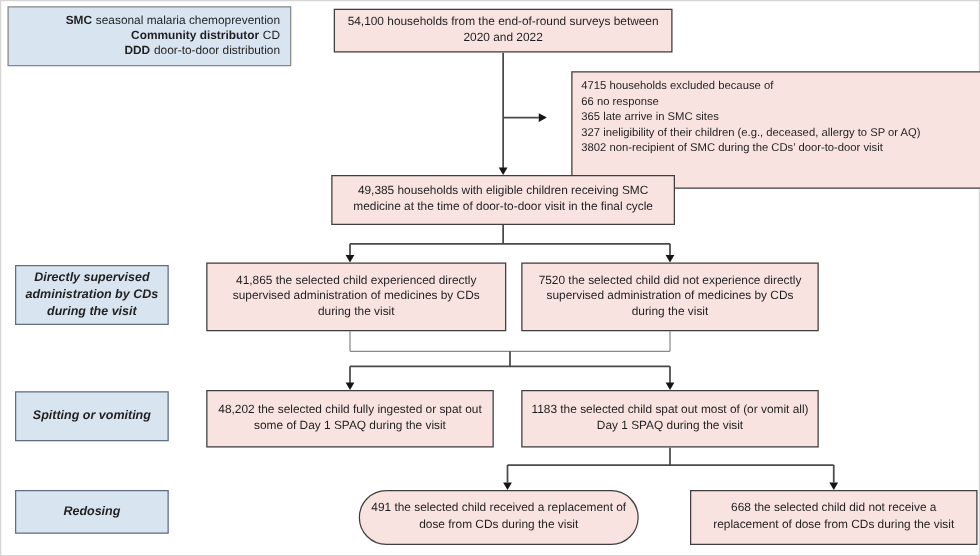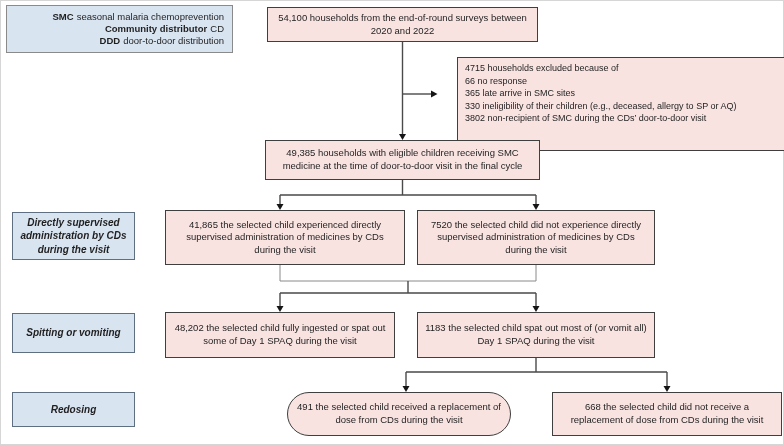--- a/index.html
+++ b/index.html
@@ -69,21 +69,21 @@
   </div>
 
   <div class="box" style="left:267px;top:7px;width:271px;height:35px;">
     <span class="txt">54,100 households from the end-of-round surveys between 2020 and 2022</span>
   </div>
 
   <div class="box excl" style="left:457px;top:57px;width:338px;height:94px;">
     <div>4715 households excluded because of</div>
     <div>66 no response</div>
     <div>365 late arrive in SMC sites</div>
-    <div>330 ineligibility of their children (e.g., deceased, allergy to SP or AQ)</div>
+    <div>327 ineligibility of their children (e.g., deceased, allergy to SP or AQ)</div>
     <div>3802 non-recipient of SMC during the CDs’ door-to-door visit</div>
   </div>
 
   <div class="box" style="left:265px;top:140px;width:275px;height:40px;">
     <span class="txt">49,385 households with eligible children receiving SMC medicine at the time of door-to-door visit in the final cycle</span>
   </div>
 
   <div class="box blue" style="left:12px;top:212px;width:123px;height:48px;">
     <span class="txt">Directly supervised administration by CDs during the visit</span>
   </div>

